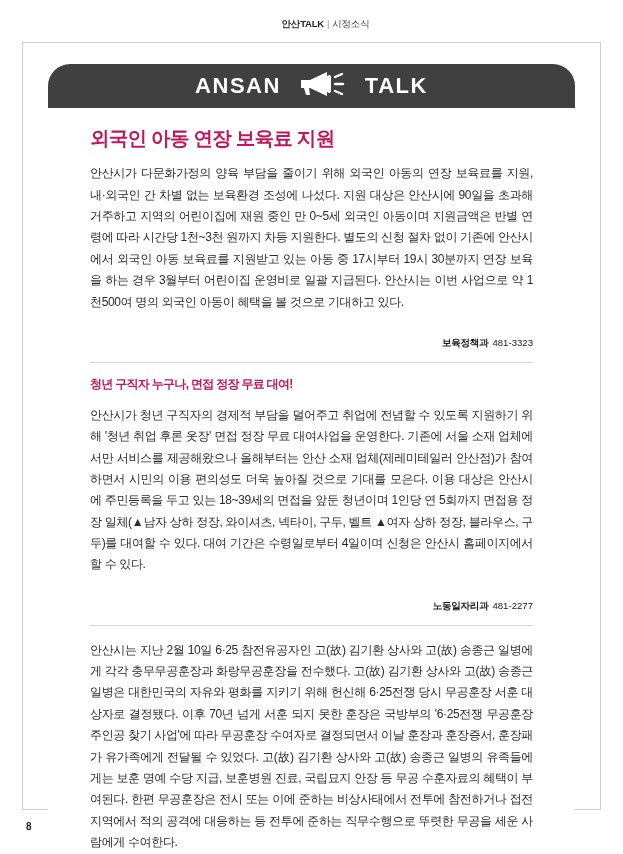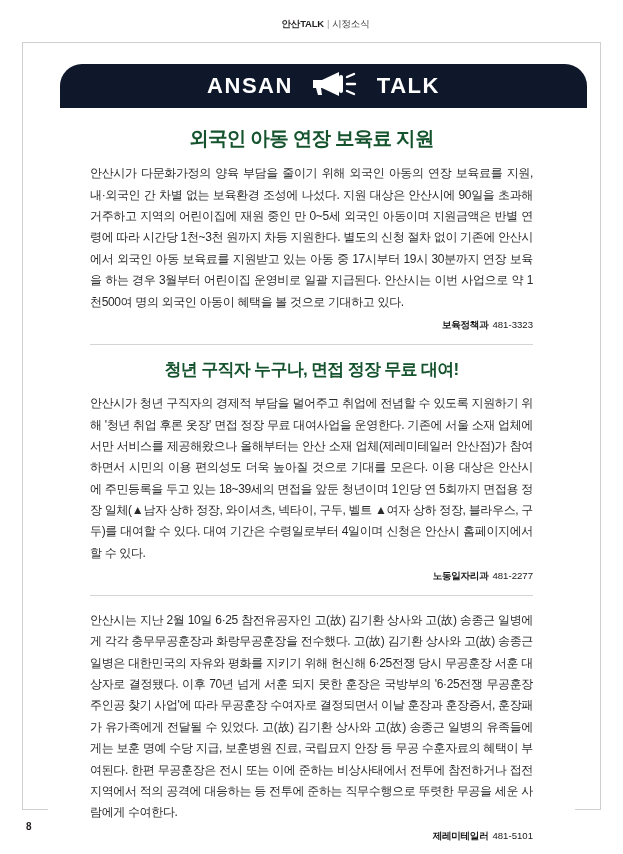--- a/index.html
+++ b/index.html
@@ -47,25 +47,25 @@
     top: 42px;
     width: 579px;
     height: 768px;
     border: 1px solid #cfcfcf;
     box-sizing: border-box;
   }
 
   
   .banner {
     position: absolute;
-    left: 60px;
+    left: 48px;
     top: 64px;
     width: 527px;
     height: 44px;
-    background: #0f172a;
+    background: #404040;
     border-radius: 22px 22px 0 0;
     display: flex;
     align-items: center;
     justify-content: center;
     gap: 16px;
     color: #ffffff;
   }
   .banner-word {
     font-size: 22px;
     font-weight: bold;
@@ -91,41 +91,40 @@
   }
   .article + .article {
     border-top: 1px solid #d4d4d4;
     padding-top: 14px;
     margin-top: 4px;
   }
 
   .art-title {
     font-size: 19.5px;
     font-weight: bold;
-    color: #14532d;
+    color: #be185d;
     letter-spacing: -0.7px;
     margin: 0 0 13px 0;
     line-height: 1.25;
-    text-align: center;
   }
   .art-title.small {
-    font-size: 17px;
+    font-size: 12px;
   }
 
   .art-body {
     font-size: 12px;
     line-height: 1.78;
     color: #2b2b2b;
     letter-spacing: -0.35px;
     text-align: justify;
     margin: 0;
   }
 
   .art-credit {
-    margin-top: 6px;
+    margin-top: 24px;
     text-align: right;
     font-size: 9.6px;
     letter-spacing: -0.3px;
     color: #1a1a1a;
   }
   .art-credit .dept {
     font-weight: bold;
   }
   .art-credit .tel {
     margin-left: 4px;

